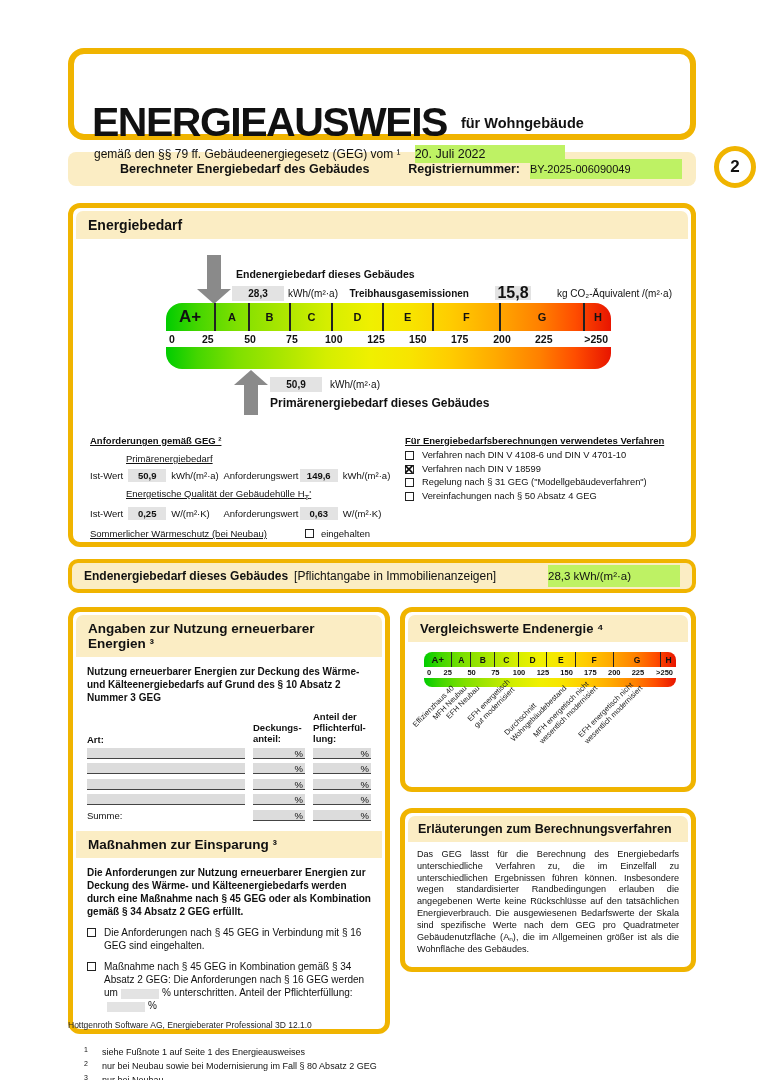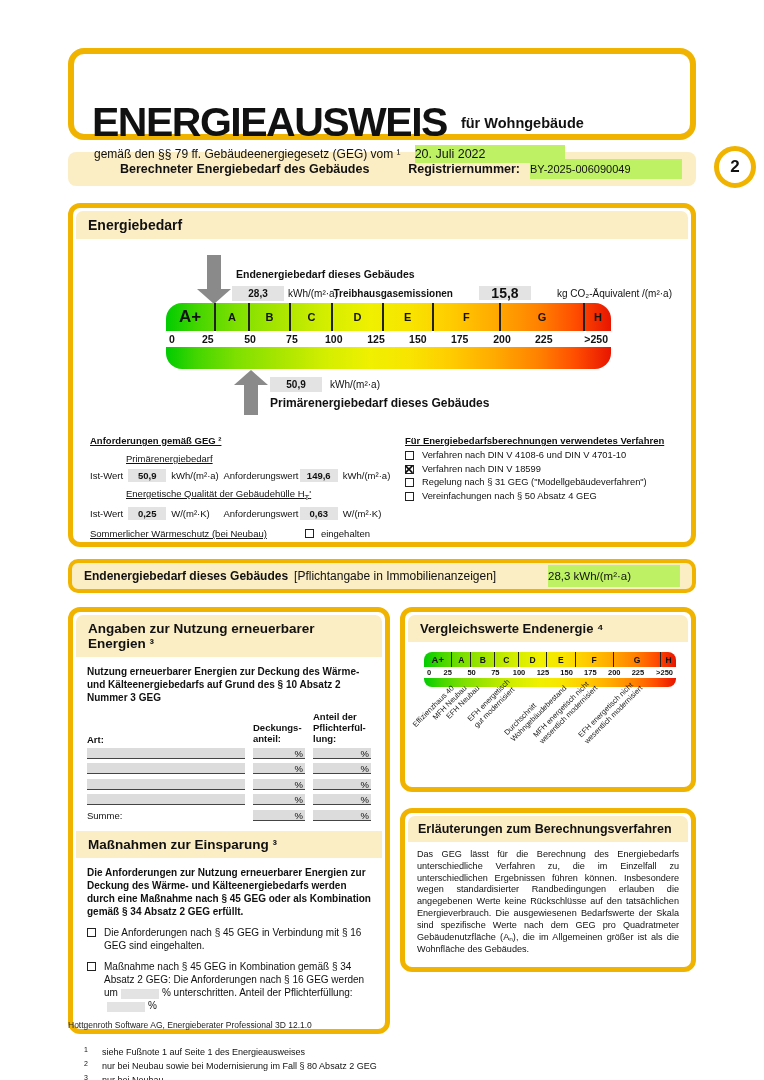--- a/index.html
+++ b/index.html
@@ -28,21 +28,21 @@
   .panel { border:5px solid #F0B400; border-radius:12px; padding:3px; background:#fff; }
   .panel-head { background:#FBEDC4; border-radius:7px 7px 0 0; padding:6px 12px; font-weight:700; }
 
   
   .eb-panel { margin-bottom:12px; }
   .eb-head { font-size:14px; }
   .eb-body { position:relative; height:300px; font-size:10px; }
   .ghg-row { position:absolute; top:8px; right:16px; display:flex; align-items:center; gap:26px;margin-top:39px; }
   .ghg-label { font-weight:700; font-size:10px; }
   .val-box { background:#E3E3E3; font-weight:700; text-align:center; }
-  .ghg-box { width:52px; height:14px; line-height:14px; font-size:14px;text-align:center; }
+  .ghg-box { width:36px; height:14px; line-height:14px; font-size:16px;text-align:center; }
   .unit { font-size:10px; }
 
   .arr-shaft { position:absolute; background:#8a8a8a; }
   .arr-head { position:absolute; width:0; height:0; border-left:17px solid transparent; border-right:17px solid transparent; }
   .head-down { border-top:15px solid #8a8a8a; }
   .head-up { border-bottom:15px solid #8a8a8a; }
 
   .end-label { position:absolute; left:160px; top:29px; font-weight:700; font-size:10.5px; }
   .end-value-row { position:absolute; left:156px; top:47px; display:flex; align-items:center; gap:4px; }
   .end-box { width:52px; height:15px; line-height:15px; font-size:10px; }

